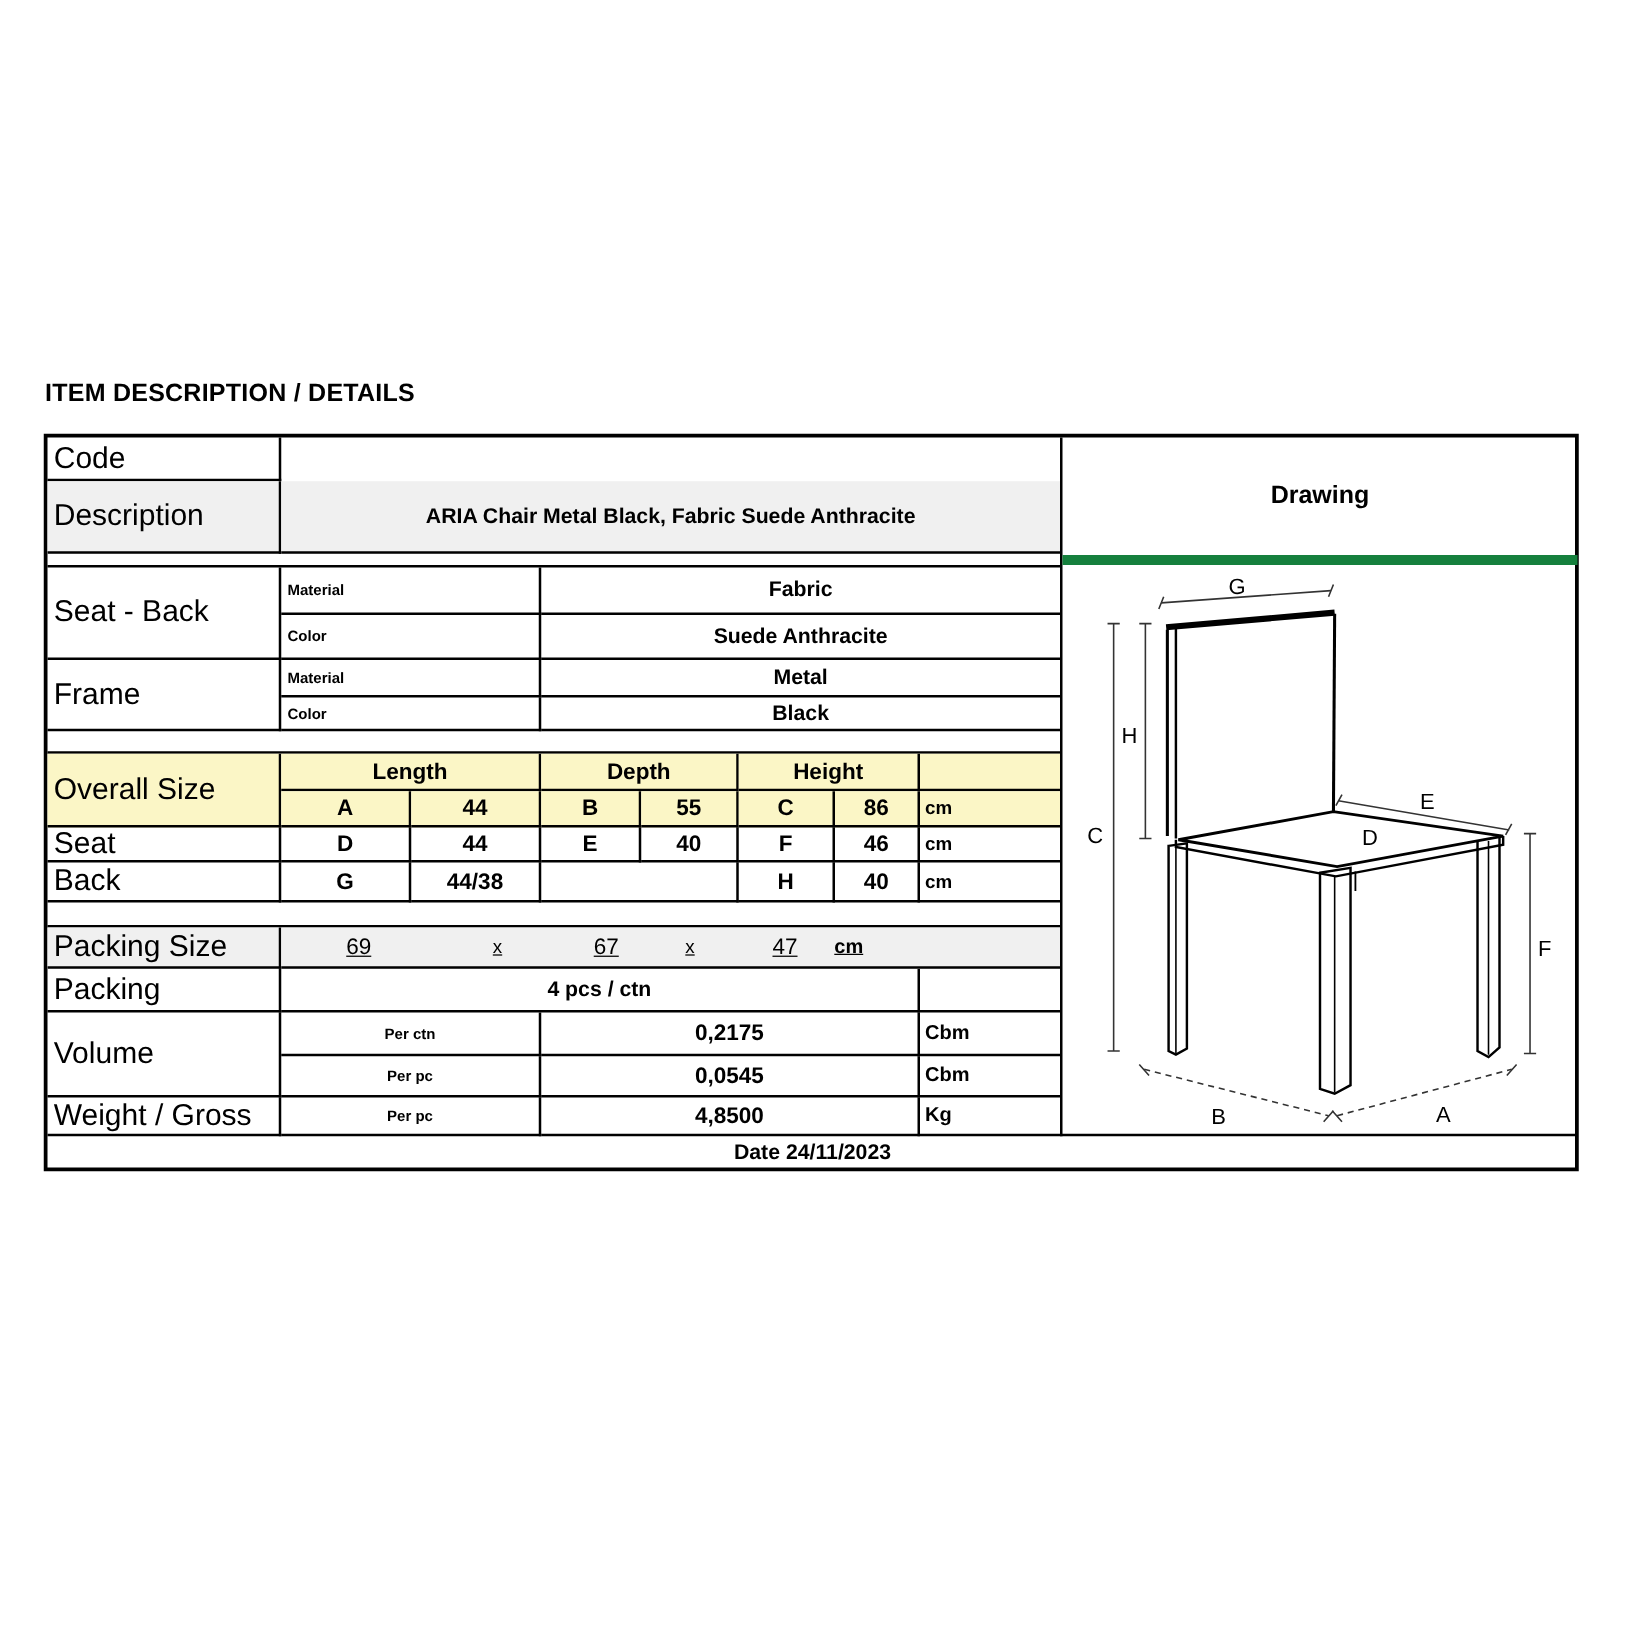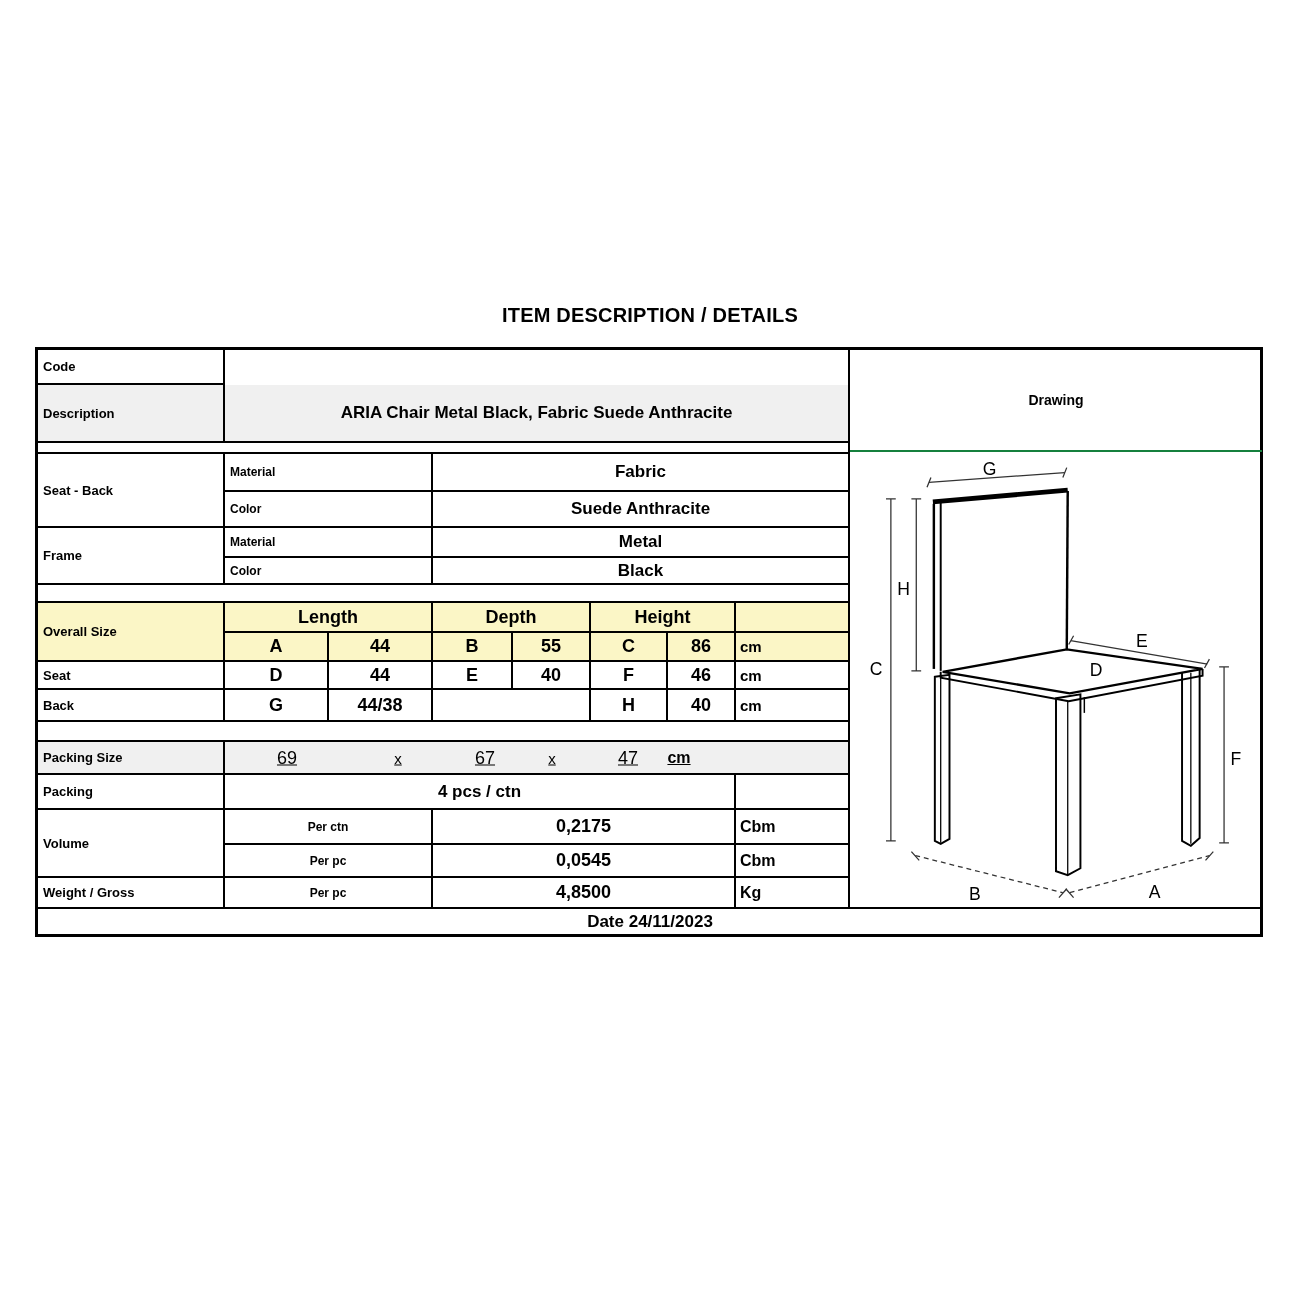--- a/index.html
+++ b/index.html
@@ -1,43 +1,43 @@
 <!DOCTYPE html>
 <html><head>
 <meta charset="utf-8">
 <style>
   html,body{margin:0;padding:0;background:#fff;}
   #page{position:relative;width:1300px;height:1300px;background:#ffffff;overflow:hidden;
         font-family:"Liberation Sans", sans-serif;color:#000;}
-  #title{position:absolute;left:36px;top:304px;width:1228px;text-align:center;
+  #title{position:absolute;left:36px;top:304px;width:1228px;text-align:left;
          font-size:20px;font-weight:700;letter-spacing:0.2px;}
   #sheet{position:absolute;left:35px;top:347px;width:1228px;height:590px;
          border:3px solid #000;box-sizing:border-box;display:grid;
          grid-template-columns:187px 104px 104px 80px 78px 77px 68px 112px 1fr;
          grid-template-rows:35px 58px 11px 38px 36px 30px 27px 18px 30px 29px 28px 32px 20px 33px 35px 35px 33px 31px 1fr;}
   .cell{display:flex;align-items:center;box-sizing:border-box;min-width:0;min-height:0;}
   .c{justify-content:center;text-align:center;font-weight:bold;}
   .bb{border-bottom:2px solid #000;}
   .br{border-right:2px solid #000;}
-  .lbl{font-weight:700;font-size:13px;padding-left:5px;}
+  .lbl{font-weight:400;font-size:24px;padding-left:5px;}
   .sub{font-weight:700;font-size:12px;padding-left:5px;}
   .val{font-size:17px;}
   .num{font-size:18px;}
   .ltr{font-weight:700;font-size:18px;}
   .unit{font-weight:700;font-size:15px;padding-left:4px;}
   .codeval{font-weight:700;font-size:18px;white-space:pre;}
   .gray{background:#F0F0F0;}
   .yel{background:#FBF6C6;}
   #packrow{position:relative;}
   #packrow span{position:absolute;top:50%;transform:translate(-50%,-50%);font-size:18px;text-decoration:underline;}
   #drawcell{grid-area:1/9/19/10;border-left:2px solid #000;border-bottom:2px solid #000;
             box-sizing:border-box;display:flex;flex-direction:column;}
-  #drawhead{height:104px;border-bottom:2px solid #15803d;box-sizing:border-box;
+  #drawhead{height:104px;border-bottom:8px solid #15803d;box-sizing:border-box;
             display:flex;align-items:center;justify-content:center;
-            font-weight:700;font-size:14px;}
+            font-weight:700;font-size:20px;}
   #datecell{grid-area:19/1/20/10;justify-content:center;font-weight:700;font-size:17px;}
   svg text{font-family:"Liberation Sans",sans-serif;font-size:18px;fill:#000;}
 </style>
 </head>
 <body>
 
 <div id="page">
 
   <div id="title">ITEM DESCRIPTION / DETAILS</div>
 

